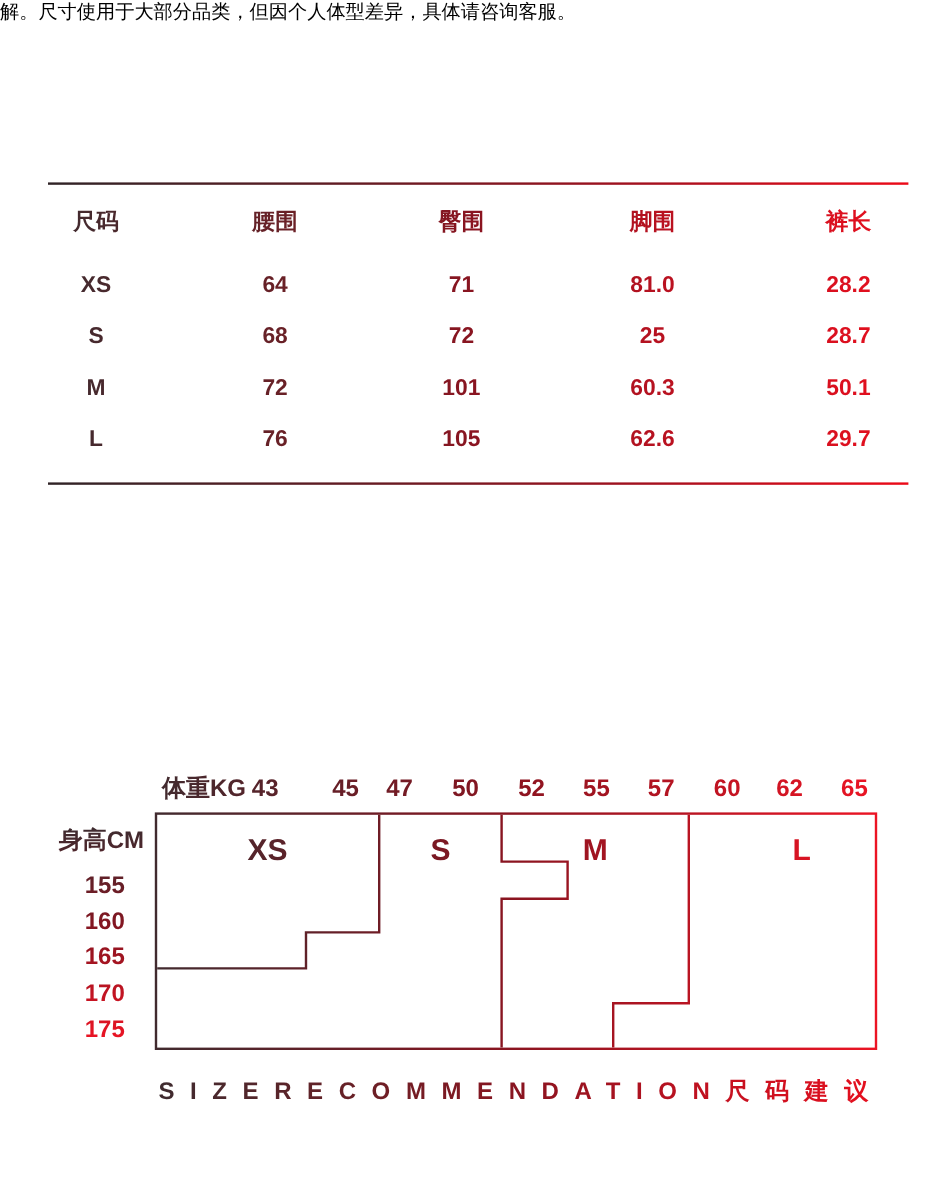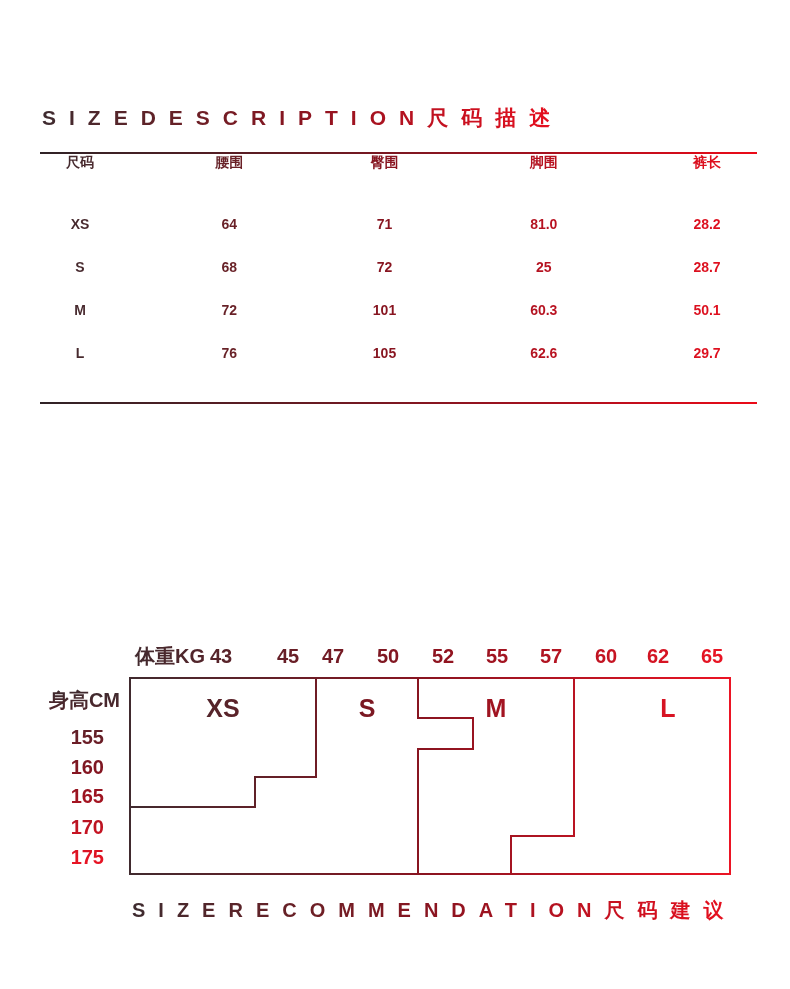--- a/index.html
+++ b/index.html
@@ -18,21 +18,21 @@
       background-image:linear-gradient(180deg,#3e2b2f 0%,#8a1420 50%,#e80f1e 100%);
       -webkit-background-clip:text;background-clip:text;color:transparent;
     }
   }
   .main-title{
     position:absolute;left:42px;top:106px;margin:0;
     font-size:21px;font-weight:600;letter-spacing:13px;white-space:nowrap;line-height:24px;
   }
   .size-table{position:absolute;left:40px;top:152px;width:717px;}
   .rule{height:2px;background:linear-gradient(90deg,#2f2326 0%,#6a1a22 40%,#a5101e 70%,#ec0a18 100%);}
-  .trow{display:flex;justify-content:space-between;align-items:flex-start;padding:0 18px;font-size:14px;font-weight:700;}
+  .trow{display:flex;justify-content:space-between;align-items:center;padding:0 18px;font-size:19px;font-weight:700;}
   .trow.hdr{height:62px;}
   .trow.data{height:43px;}
   .cell{text-align:center;min-width:56px;white-space:nowrap;}
   .cell.c0{min-width:44px;}
   .cell.c3,.cell.c4{min-width:64px;}
   .table-pad{height:14px;}
   .note{
     position:absolute;left:40px;top:498px;width:720px;margin:0;
     font-size:19px;font-weight:600;line-height:41px;letter-spacing:0.5px;
   }
@@ -41,21 +41,20 @@
   .footer-title{
     position:absolute;left:130px;top:897px;margin:2px;
     font-size:20px;font-weight:600;letter-spacing:13px;white-space:nowrap;line-height:23px;
   }
 </style>
 </head>
 <body>
 
 <div class="page">
 
-  <h1 class="main-title gtx">SIZEDESCRIPTION尺码描述</h1>
 
   <div class="size-table">
     <div class="rule"></div>
     <div class="trow hdr gtx">
       <span class="cell c0">尺码</span>
       <span class="cell c1">腰围</span>
       <span class="cell c2">臀围</span>
       <span class="cell c3">脚围</span>
       <span class="cell c4">裤长</span>
     </div>
@@ -86,20 +85,21 @@
       <span class="cell c2">105</span>
       <span class="cell c3">62.6</span>
       <span class="cell c4">29.7</span>
     </div>
     <div class="table-pad"></div>
     <div class="rule"></div>
   </div>
 
   <p class="note gtx">
     </p>
+    <div>解。尺寸使用于大部分品类，但因个人体型差异，具体请咨询客服。</div>
   <p></p>
 
   <div class="chart-wrap">
     <svg width="750" height="250" viewBox="0 0 750 250" xmlns="http://www.w3.org/2000/svg">
       <defs>
         <linearGradient id="gh" gradientUnits="userSpaceOnUse" x1="100" y1="0" x2="712" y2="0">
           <stop offset="0" stop-color="#3e2b2f"></stop>
           <stop offset="0.5" stop-color="#8a1420"></stop>
           <stop offset="1" stop-color="#ec1424"></stop>
         </linearGradient>

